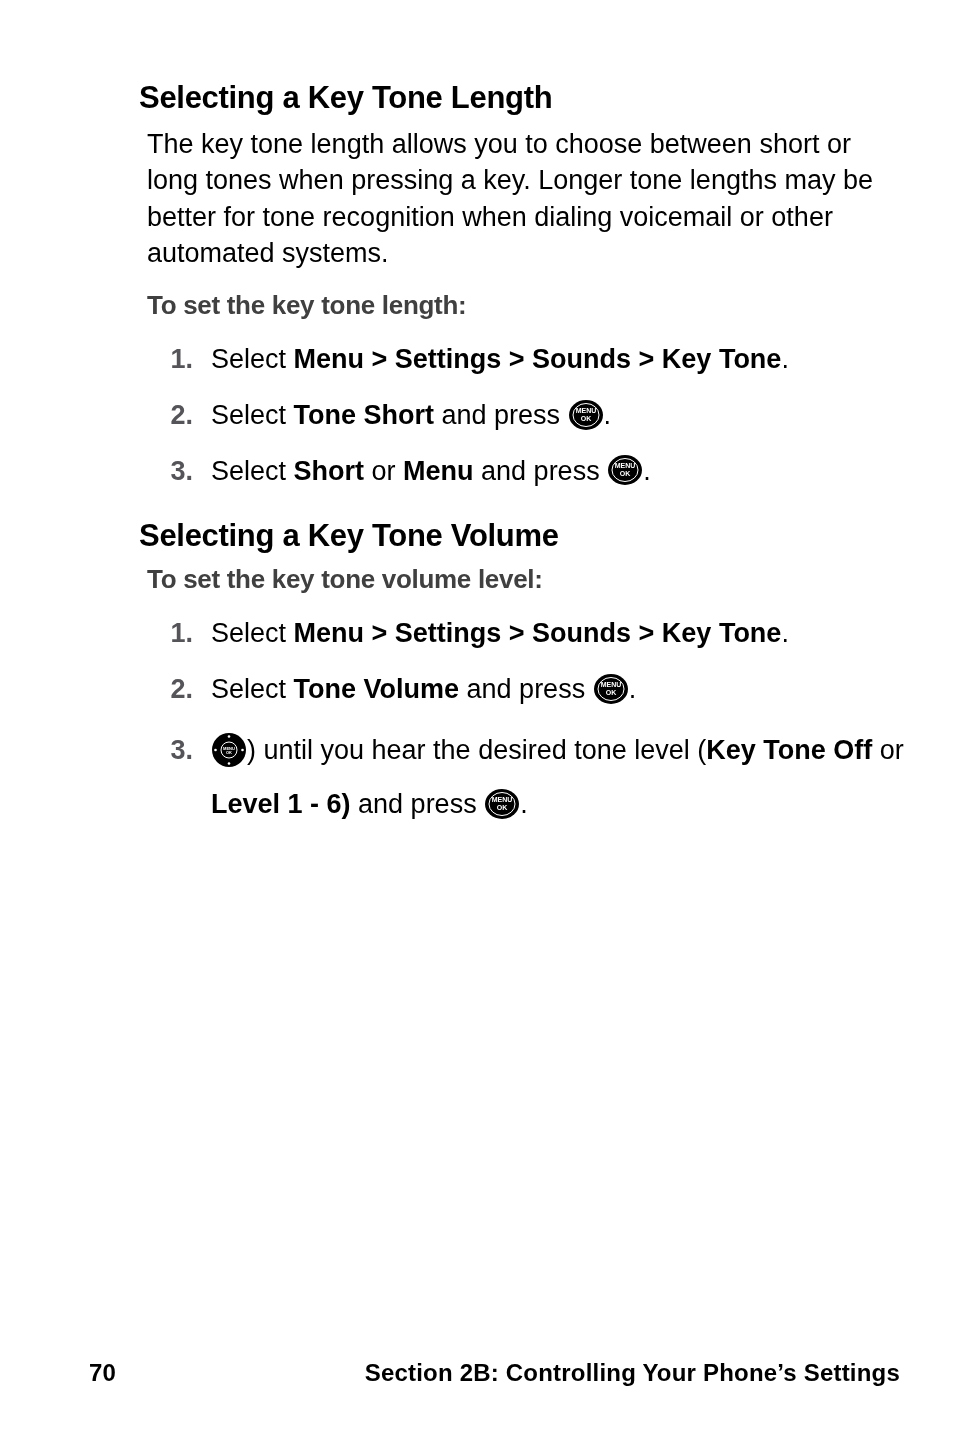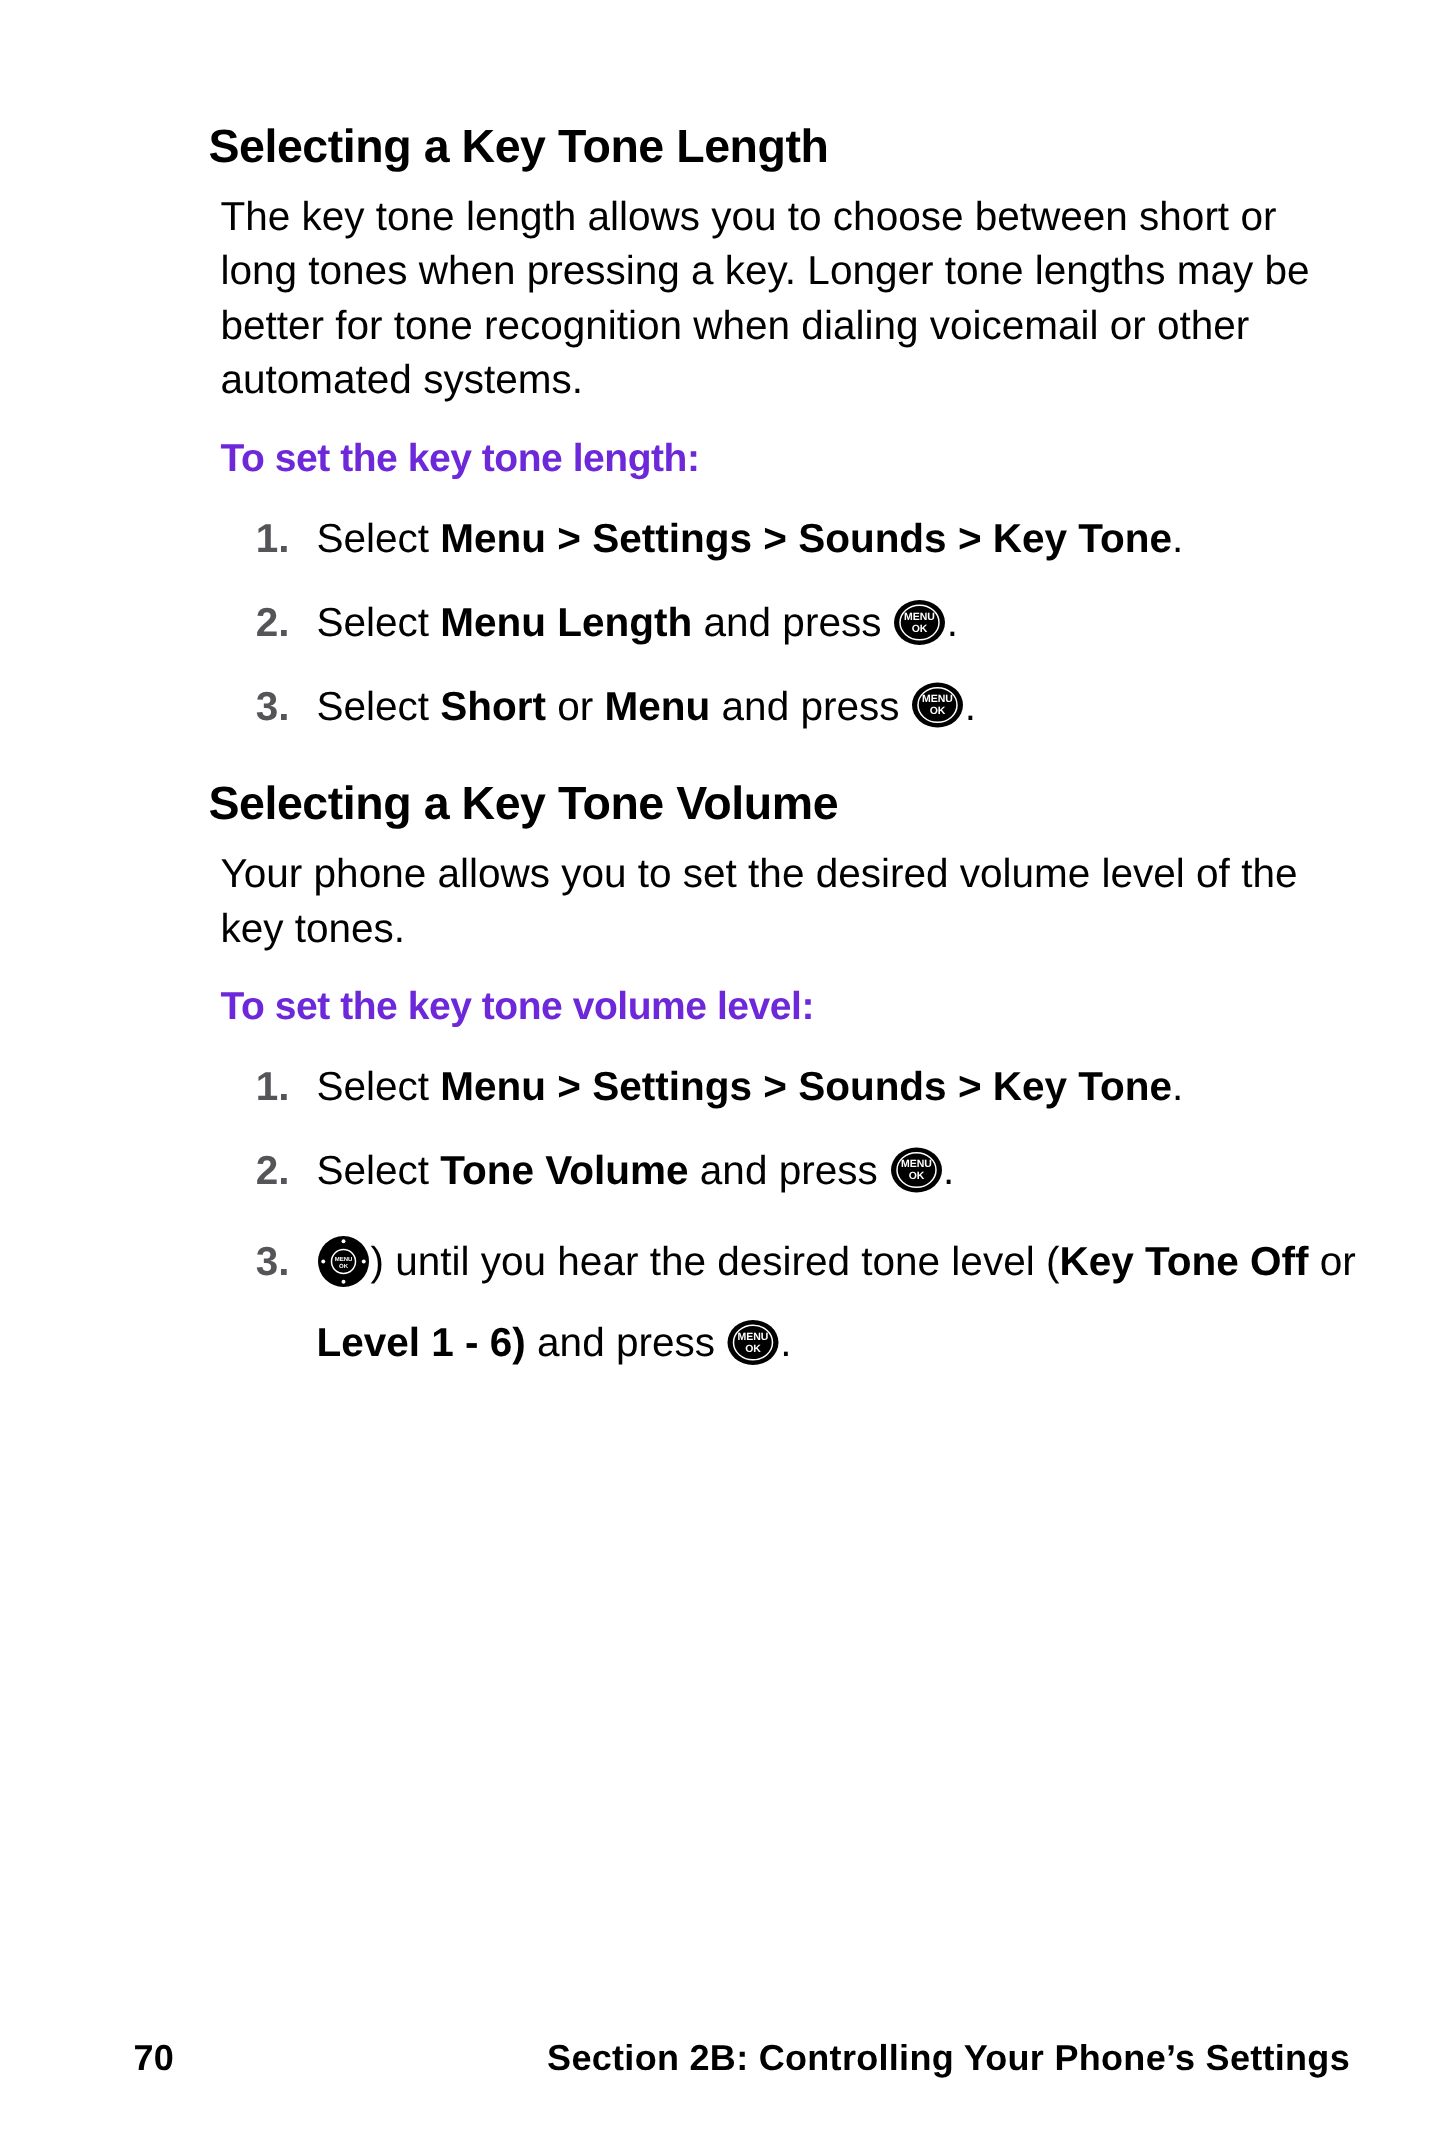--- a/index.html
+++ b/index.html
@@ -28,21 +28,21 @@
   .body {
     font-size: 27px;
     line-height: 1.35;
     margin: 0 0 18px 0;
     padding-left: 8px;
   }
   .sub {
     font-weight: 700;
     font-size: 26px;
     margin: 0 0 16px 0;
-    color: #6d28d9;
+    color: #404040;
     padding-left: 8px;
     letter-spacing: -0.3px;
   }
   .list {
     margin: 0 0 24px 0;
     padding: 0;
   }
   .li {
     display: flex;
     font-size: 27px;
@@ -109,21 +109,21 @@
     <div class="li">
       <div class="num">1.</div>
       <div class="txt">
         <span>Select </span><span class="b">Menu &gt; Settings &gt; Sounds &gt; Key Tone</span><span>.</span>
       </div>
     </div>
 
     <div class="li">
       <div class="num">2.</div>
       <div class="txt">
-        <span>Select </span><span class="b">Menu Length</span><span> and press </span><span class="menu-ok-icon inline-svg">
+        <span>Select </span><span class="b">Tone Short</span><span> and press </span><span class="menu-ok-icon inline-svg">
           <svg viewBox="0 0 36 36" width="36" height="36">
             <ellipse cx="18" cy="18" rx="17" ry="15" fill="#000"></ellipse>
             <ellipse cx="18" cy="18" rx="13" ry="11.5" fill="none" stroke="#fff" stroke-width="1"></ellipse>
             <text x="18" y="16" text-anchor="middle" fill="#fff" font-size="7" font-family="Arial" font-weight="700">MENU</text>
             <text x="18" y="24" text-anchor="middle" fill="#fff" font-size="7" font-family="Arial" font-weight="700">OK</text>
           </svg>
         </span><span>.</span>
       </div>
     </div>
 
@@ -138,21 +138,20 @@
             <text x="18" y="24" text-anchor="middle" fill="#fff" font-size="7" font-family="Arial" font-weight="700">OK</text>
           </svg>
         </span><span>.</span>
       </div>
     </div>
 
   </div>
 
   <div class="h2">Selecting a Key Tone Volume</div>
 
-  <p class="body">Your phone allows you to set the desired volume level of the key tones.</p>
 
   <div class="sub">To set the key tone volume level:</div>
 
   <div class="list">
 
     <div class="li">
       <div class="num">1.</div>
       <div class="txt">
         <span>Select </span><span class="b">Menu &gt; Settings &gt; Sounds &gt; Key Tone</span><span>.</span>
       </div>

